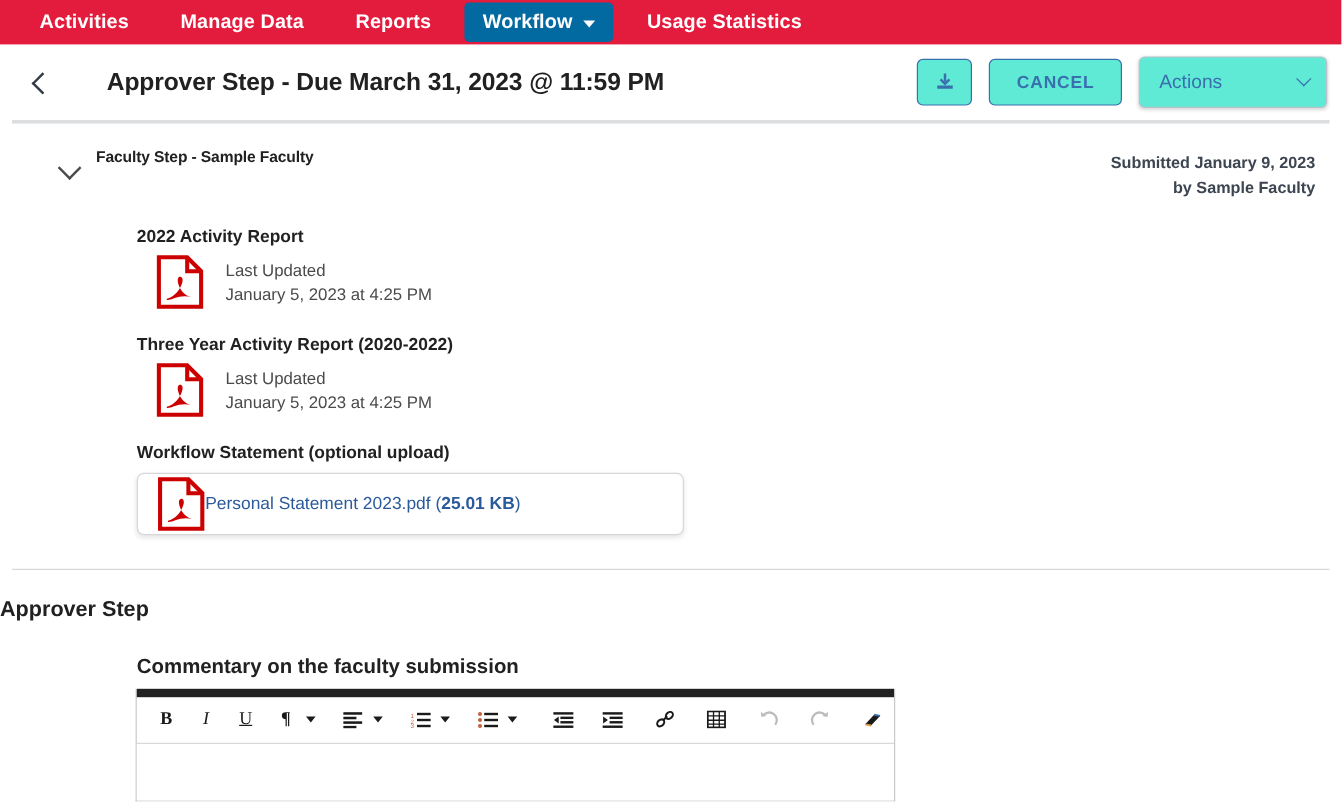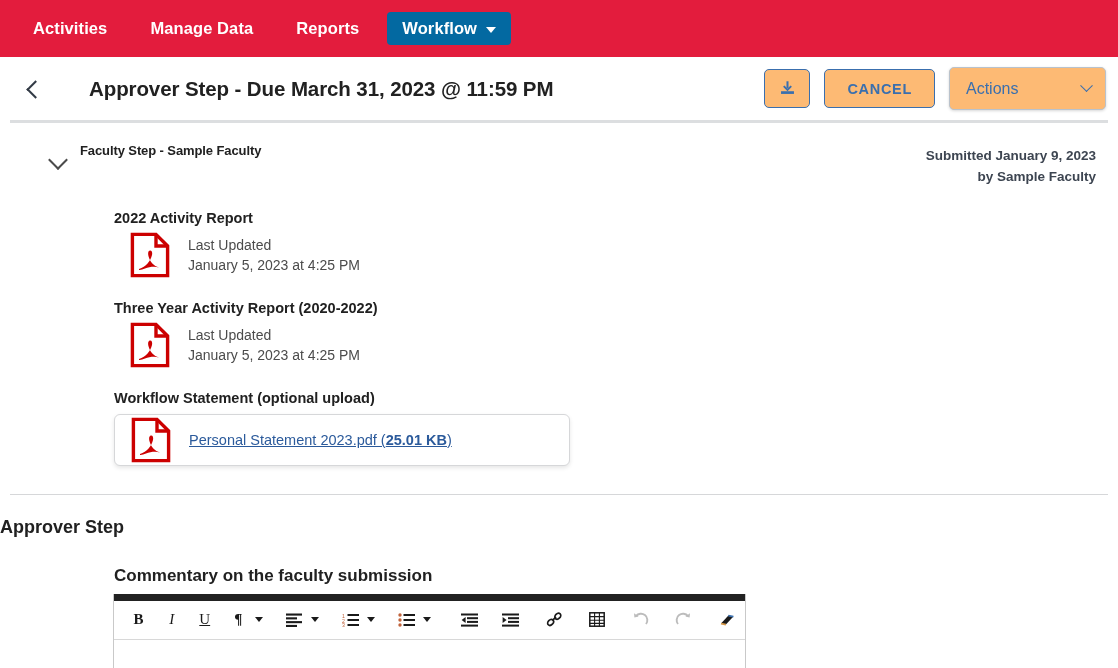--- a/index.html
+++ b/index.html
@@ -6,21 +6,21 @@
   html, body {
     margin: 0; padding: 0;
     width: 1118px; height: 668px;
     background: #ffffff;
     font-family: "Liberation Sans", sans-serif;
     overflow: hidden;
   }
 
   
   .topnav {
-    height: 57px;
+    height: 37px;
     background: #e31c3d;
     display: flex;
     align-items: center;
     padding-left: 18px;
     gap: 0px;
   }
   .nav-item {
     color: #ffffff;
     font-size: 16.5px;
     font-weight: 600;
@@ -76,21 +76,21 @@
     letter-spacing: -0.1px;
     white-space: nowrap;
   }
   .header-actions {
     margin-left: auto;
     display: flex;
     align-items: center;
     gap: 14px;
   }
   .btn {
-    background: #fdba74;
+    background: #5eead4;
     border: 1.6px solid #3a6fae;
     border-radius: 5px;
     color: #3a6fae;
     font-family: "Liberation Sans", sans-serif;
     cursor: pointer;
     display: flex;
     align-items: center;
     justify-content: center;
   }
   .btn-icon { width: 46px; height: 39px; }
@@ -191,24 +191,22 @@
     height: 52px;
     border: 1px solid #d6d7d9;
     border-radius: 6px;
     box-shadow: 0 2px 4px rgba(0,0,0,0.10);
     display: flex;
     align-items: center;
     padding-left: 16px;
     background: #fff;
   }
   .file-link {
-    margin-left: 18px;
     font-size: 14.5px;
     color: #2b5a9b;
-    text-decoration: underline;
     cursor: pointer;
   }
   .file-link b { font-weight: bold; }
 
   .mid-rule {
     height: 1px;
     background: #d6d7d9;
     margin: 28px 10px 0 10px;
   }
 
@@ -277,20 +275,23 @@
   </div>
   <div class="nav-item">
     <span>Manage Data</span>
   </div>
   <div class="nav-item">
     <span>Reports</span>
   </div>
   <div class="nav-item active">
     <span>Workflow</span>
     <span class="caret-down"></span>
+  </div>
+  <div class="nav-item">
+    <span>Usage Statistics</span>
   </div>
 </div>
 
 <div class="page-header">
   <div class="back-chevron"></div>
   <div class="page-title">Approver Step - Due March 31, 2023 @ 11:59 PM</div>
 
   <div class="header-actions">
     <button class="btn btn-icon">
       <svg width="17" height="17" viewBox="0 0 20 20">

